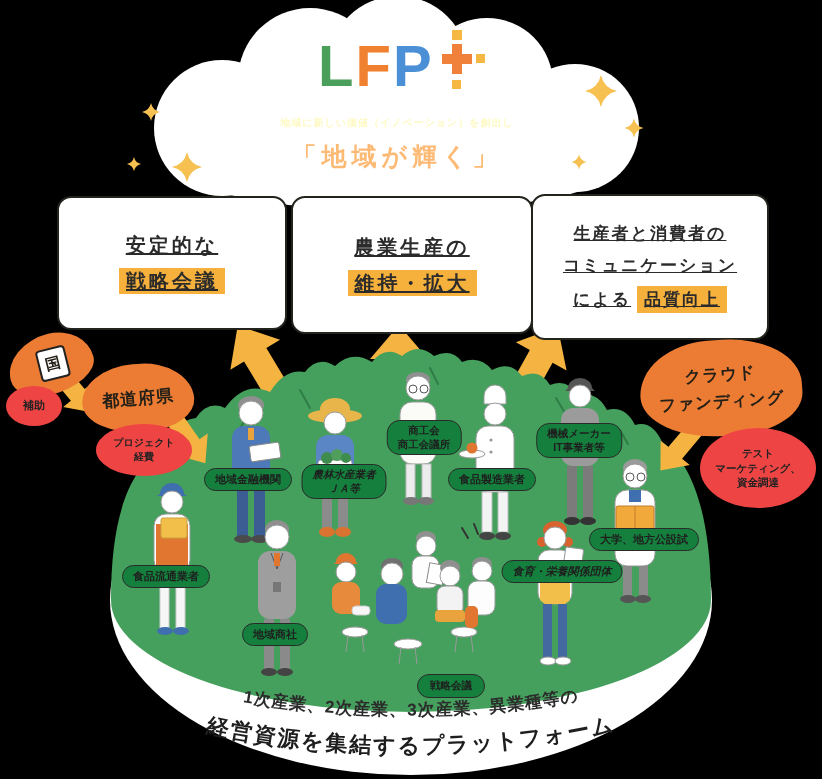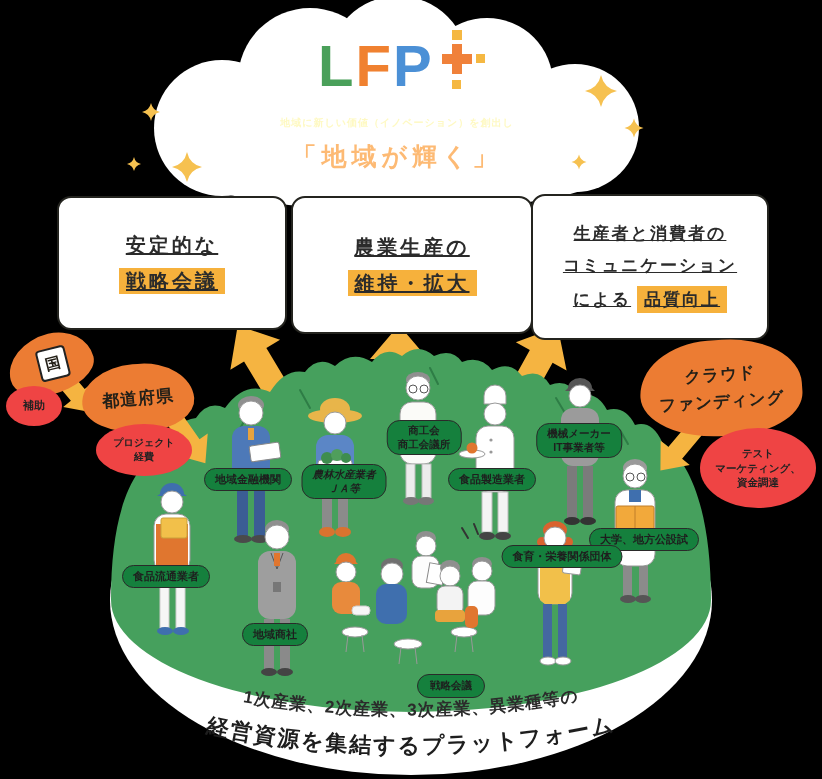--- a/index.html
+++ b/index.html
@@ -333,16 +333,16 @@
     <div>商工会議所</div>
   </div>
   <div class="abs pill" style="left:492px;top:468px;">食品製造業者</div>
   <div class="abs pill two" style="left:579px;top:423px;">
     <div>機械メーカー</div>
     <div>IT事業者等</div>
   </div>
   <div class="abs pill" style="left:644px;top:528px;">大学、地方公設試</div>
   <div class="abs pill" style="left:166px;top:565px;">食品流通業者</div>
   <div class="abs pill" style="left:275px;top:623px;">地域商社</div>
-  <div class="abs pill" style="left:562px;top:545px;">食育・栄養関係団体</div>
+  <div class="abs pill" style="left:562px;top:560px;font-style:italic;">食育・栄養関係団体</div>
   <div class="abs pill meet" style="left:451px;top:674px;">戦略会議</div>
 
 </div>
 
 </body></html>

